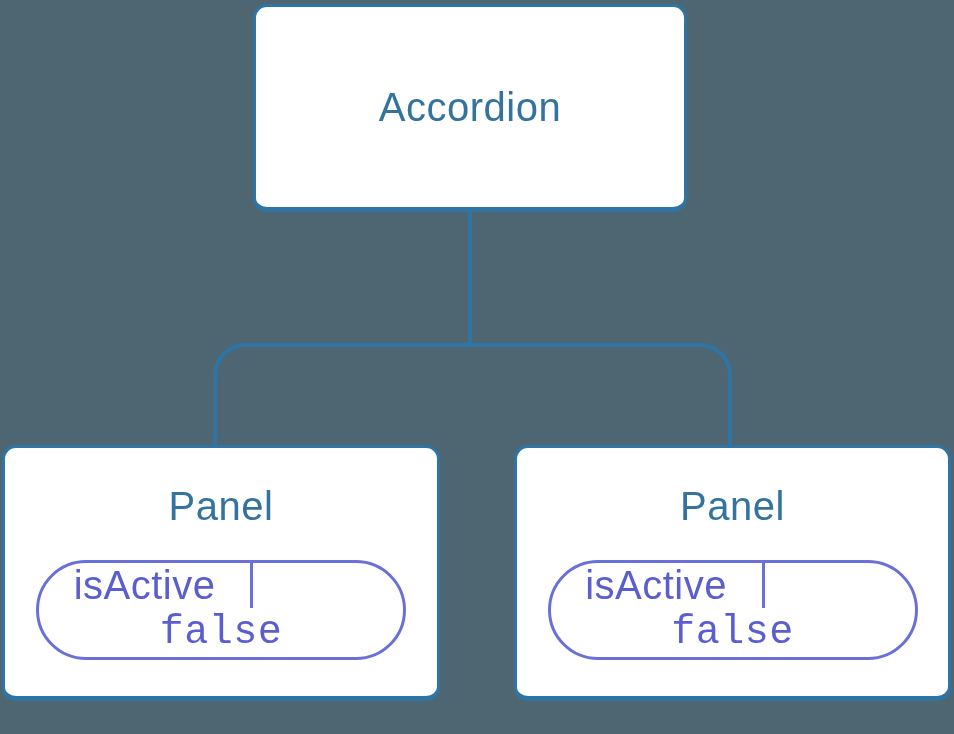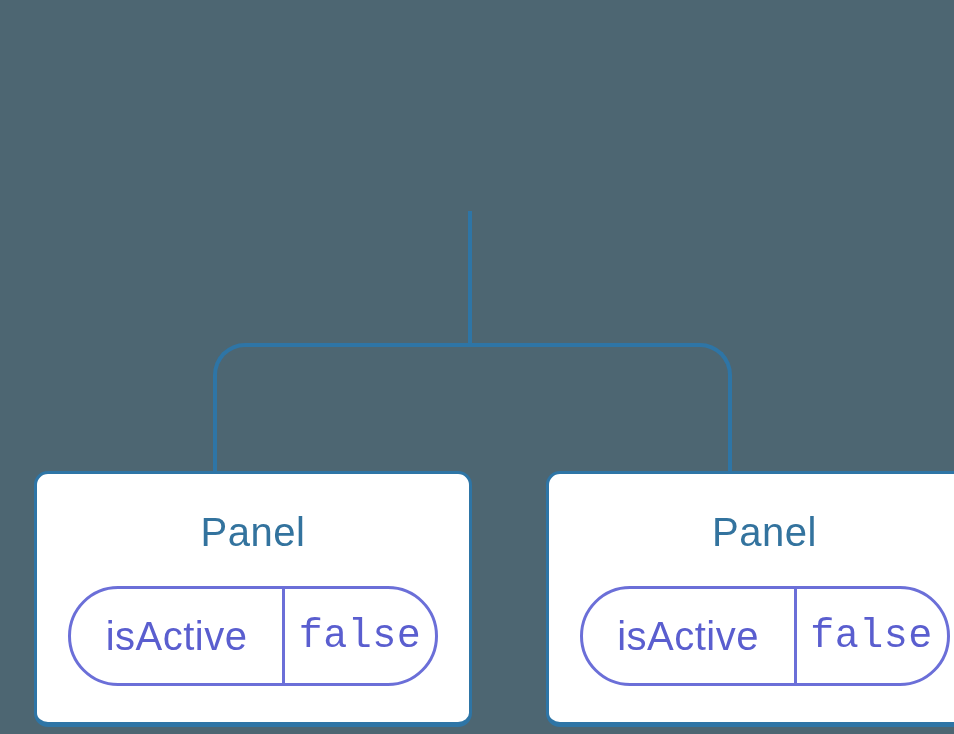--- a/index.html
+++ b/index.html
@@ -68,47 +68,47 @@
     width: 519px;
     height: 128px;
     box-sizing: border-box;
     border: 4px solid var(--connector);
     border-bottom: none;
     border-radius: 32px 32px 0 0;
     background: transparent;
   }
 
   .panel-node {
-    top: 471px;
+    top: 445px;
     width: 438px;
     height: 256px;
     display: flex;
     flex-direction: column;
     align-items: center;
-    margin-left: 32px;
   }
 
   .panel-node.left  { left: 2px; }
   .panel-node.right { left: 514px; width: 437px; }
 
   .panel-node .node-title {
     margin-top: 34px;
     line-height: 48px;
   }
 
   .state-pill {
     margin-top: 30px;
     width: 370px;
     height: 100px;
     box-sizing: border-box;
     border: 3px solid var(--state-border);
     border-radius: 50px;
     display: flex;
     align-items: stretch;
     overflow: hidden;
+    flex-direction: column;
   }
 
   .state-cell {
     display: flex;
     align-items: center;
     justify-content: center;
     font-size: 40px;
     color: var(--state-text);
     letter-spacing: 0.5px;
   }
@@ -121,20 +121,23 @@
   .state-value {
     flex: 1;
     font-family: Liberation Mono, monospace;
   }
 </style>
 </head>
 <body>
 
 <div class="canvas">
 
+  <div class="node accordion-node">
+    <span class="node-title">Accordion</span>
+  </div>
 
   <div class="connector-stem"></div>
   <div class="connector-bracket"></div>
 
   <div class="node panel-node left">
     <span class="node-title">Panel</span>
     <div class="state-pill">
       <div class="state-cell state-key">isActive</div>
       <div class="state-cell state-value">false</div>
     </div>

